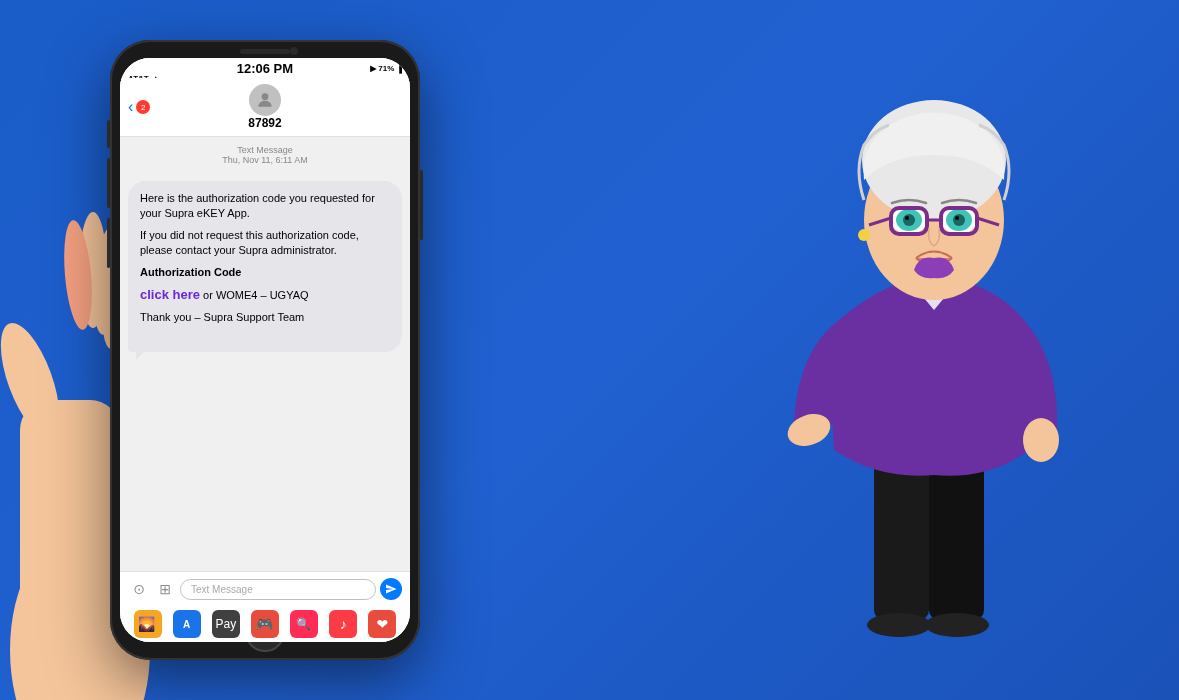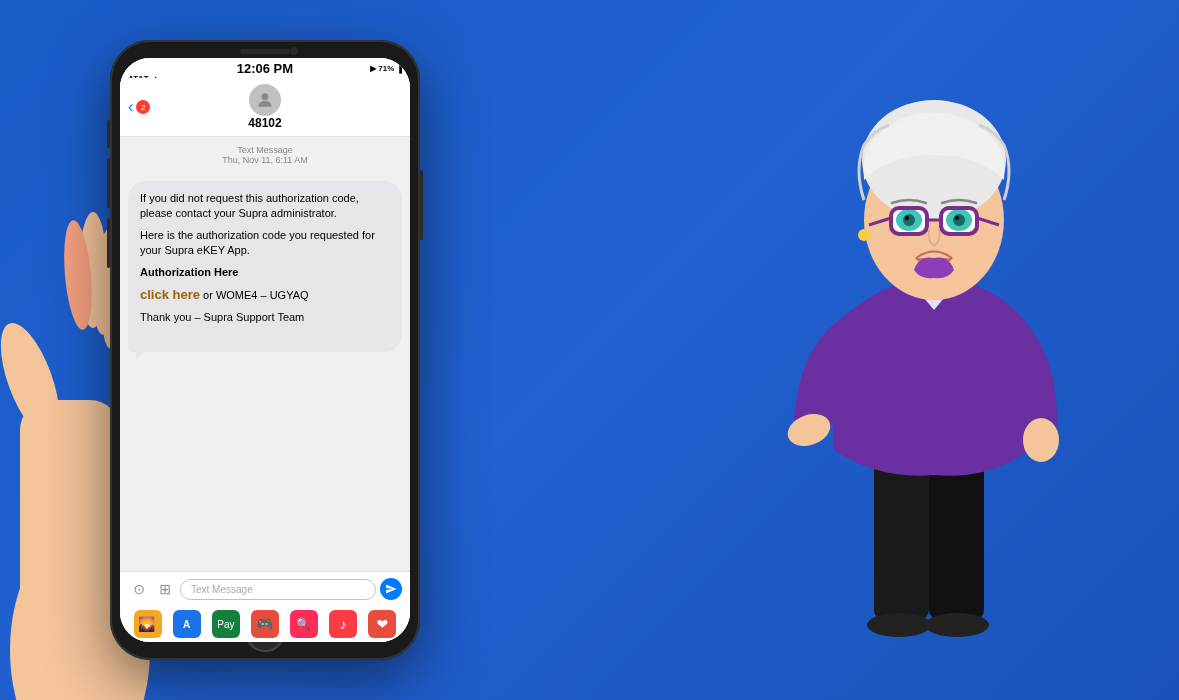--- a/index.html
+++ b/index.html
@@ -248,21 +248,21 @@
     .message-text p:last-child {
       margin-bottom: 16px;
     }
 
     .auth-code-label {
       font-weight: 700;
       font-size: 11px;
     }
 
     .click-here-link {
-      color: #a16207;
+      color: #6d28d9;
       font-weight: 700;
       font-size: 13px;
       text-decoration: none;
     }
 
     
     .bottom-bar {
       background: white;
       border-top: 1px solid #e0e0e0;
       padding: 6px 8px;
@@ -430,35 +430,35 @@
             <span class="nav-back-icon">‹</span>
             <div class="nav-back-badge">2</div>
           </div>
           <div style="display:flex;flex-direction:column;align-items:center;">
             <div class="nav-avatar">
               <svg viewBox="0 0 24 24">
                   <circle cx="12" cy="8" r="4"></circle>
                   <path d="M4 20c0-4 3.6-7 8-7s8 3 8 7"></path>
                 </svg>
             </div>
-            <div class="nav-contact-name">48102</div>
+            <div class="nav-contact-name">87892</div>
           </div>
         </div>
 
         <div class="message-meta">
           <div>Text Message</div>
           <div>Thu, Nov 11, 6:11 AM</div>
         </div>
 
         <div class="messages-area">
           <div class="message-bubble">
             <div class="message-text">
+              <p>Here is the authorization code you requested for your Supra eKEY App.</p>
               <p>If you did not request this authorization code, please contact your Supra administrator.</p>
-              <p>Here is the authorization code you requested for your Supra eKEY App.</p>
-              <p class="auth-code-label">Authorization Here</p>
+              <p class="auth-code-label">Authorization Code</p>
               <p>
                 <a class="click-here-link">click here</a><span> or WOME4 – UGYAQ</span>
               </p>
               <p>Thank you – Supra Support Team</p>
             </div>
           </div>
         </div>
 
         <div class="bottom-bar">
           <div class="bottom-icon">⊙</div>
@@ -469,21 +469,21 @@
           <div class="send-button">
             <svg viewBox="0 0 24 24">
                 <path d="M2 21l21-9L2 3v7l15 2-15 2z"></path>
               </svg>
           </div>
         </div>
 
         <div class="app-dock">
           <div class="app-icon" style="background:#f5a623;">🌄</div>
           <div class="app-icon" style="background:#1a73e8;color:white;font-weight:bold;font-size:10px;">A</div>
-          <div class="app-icon" style="background:#15803d;color:white;font-size:10px;">Pay</div>
+          <div class="app-icon" style="background:#404040;color:white;font-size:12px;">Pay</div>
           <div class="app-icon" style="background:#e74c3c;">🎮</div>
           <div class="app-icon" style="background:#ff2d55;color:white;font-size:12px;">🔍</div>
           <div class="app-icon" style="background:#fc3c44;color:white;">♪</div>
           <div class="app-icon" style="background:#e74c3c;color:white;">❤</div>
         </div>
 
       </div>
     </div>
   </div>
 </div>

